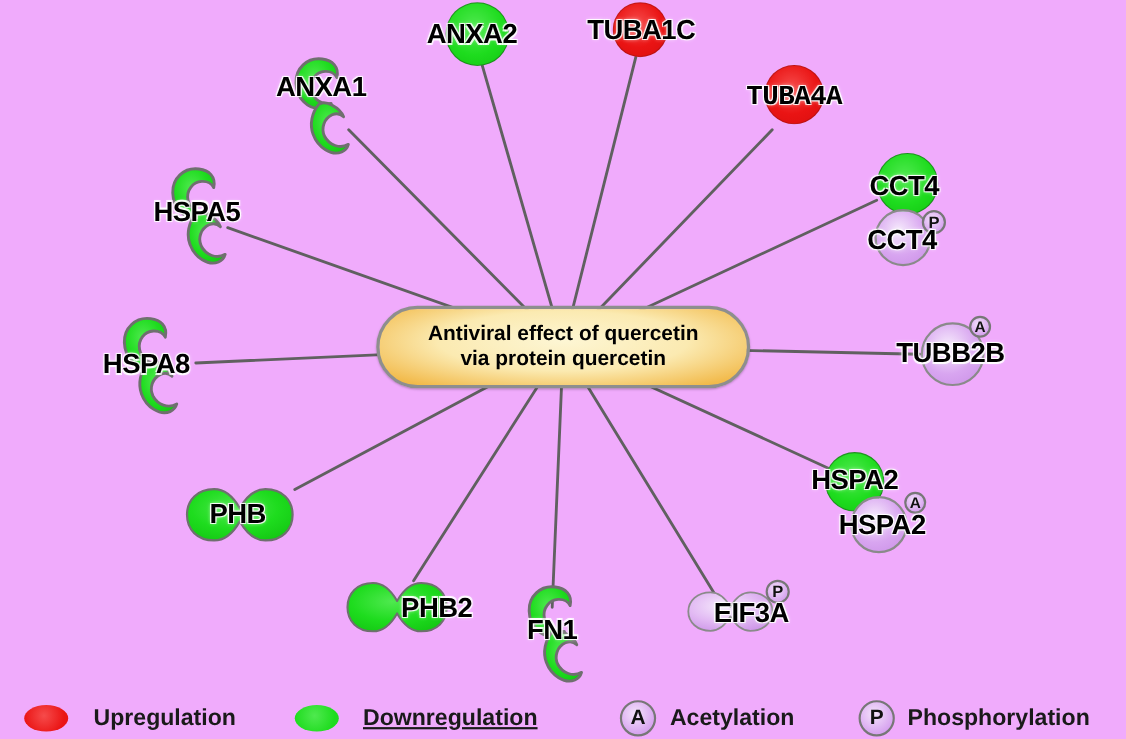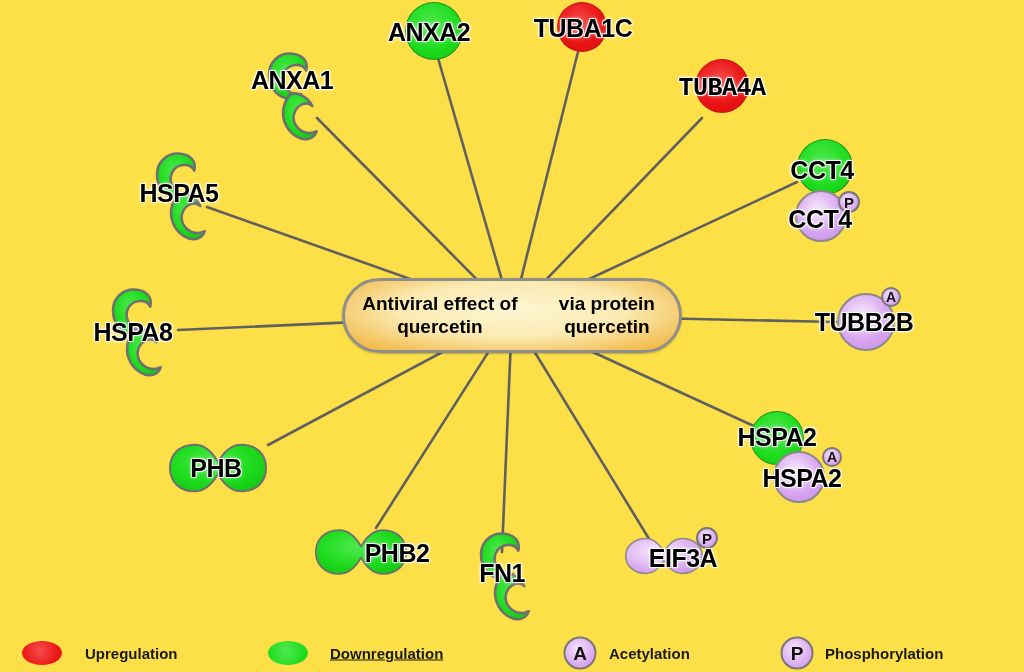--- a/index.html
+++ b/index.html
@@ -1,17 +1,17 @@
 <!DOCTYPE html>
 <html style="--upregulation_red: #ea1414; --downregulation_green: #1edc1e; --modification_purple: #d8a5f0; --modification_purple_light: #f6eafc; --modification_purple_deep: #c98ee6; --center_cream: #fdf6d4; --center_orange: #f2bb4d; --edge_gray: #606060; --border_gray: #8a8a8a;"><head>
 <meta charset="utf-8">
 <style>
   html,body{margin:0;padding:0;background:#ffffff;}
   #canvas{
-    position:relative;width:1024px;height:672px;overflow:hidden;background:#fde047;
+    position:relative;width:1024px;height:672px;overflow:hidden;background:#f0abfc;
     font-family:"Liberation Sans","DejaVu Sans",sans-serif;
   }
   #edge-svg{position:absolute;left:0;top:0;z-index:1;}
   #edge-svg line{stroke:var(--edge_gray,#606060);stroke-width:2.6;stroke-linecap:round;}
 
   .node-circle{position:absolute;border-radius:50%;z-index:2;box-sizing:border-box;}
   .fill-green{
     background:radial-gradient(circle at 45% 38%, #4fe94f 0%, var(--downregulation_green,#1edc1e) 55%, #12c412 100%);
     border:1.5px solid rgba(30,90,30,.55);
   }
@@ -34,34 +34,34 @@
   }
   .badge{
     position:absolute;z-index:3;border-radius:50%;box-sizing:border-box;
     background:radial-gradient(circle at 42% 36%, #f4e3fb 0%, var(--modification_purple,#d8a5f0) 70%, var(--modification_purple_deep,#c98ee6) 100%);
     border:2px solid #777;display:flex;align-items:center;justify-content:center;
     font-weight:700;color:#111;
   }
   .center-node{
     position:absolute;z-index:2;box-sizing:border-box;border:3px solid #8e8e8e;border-radius:40px;
     background:radial-gradient(ellipse at 50% 42%, var(--center_cream,#fdf6d4) 0%, #fbeab1 48%, var(--center_orange,#f2bb4d) 88%, #eab23f 100%);
-    display:flex;flex-direction:row;align-items:center;justify-content:center;
+    display:flex;flex-direction:column;align-items:center;justify-content:center;
     font-weight:700;font-size:19px;line-height:1.22;color:#000;text-align:center;
     box-shadow:0 1px 2px rgba(0,0,0,.25);
   }
   .legend-swatch-ellipse{position:absolute;z-index:2;border-radius:50%;transform:translate(-50%,-50%);}
   .legend-badge{
     position:absolute;z-index:2;border-radius:50%;transform:translate(-50%,-50%);box-sizing:border-box;
     background:radial-gradient(circle at 42% 36%, #f4e3fb 0%, var(--modification_purple,#d8a5f0) 70%, var(--modification_purple_deep,#c98ee6) 100%);
     border:2.5px solid #777;display:flex;align-items:center;justify-content:center;
     font-weight:700;font-size:19px;color:#111;
   }
   .legend-label{
     position:absolute;z-index:2;transform:translateY(-50%);
-    font-weight:700;font-size:15px;color:#1a1a1a;white-space:nowrap;
+    font-weight:700;font-size:21px;color:#1a1a1a;white-space:nowrap;
   }
 </style>
 </head>
 <body>
 
 <div id="canvas">
 
   <svg width="0" height="0" style="position:absolute" aria-hidden="true">
     <defs>
       <radialGradient id="gradGreen" cx="45%" cy="38%" r="75%">

